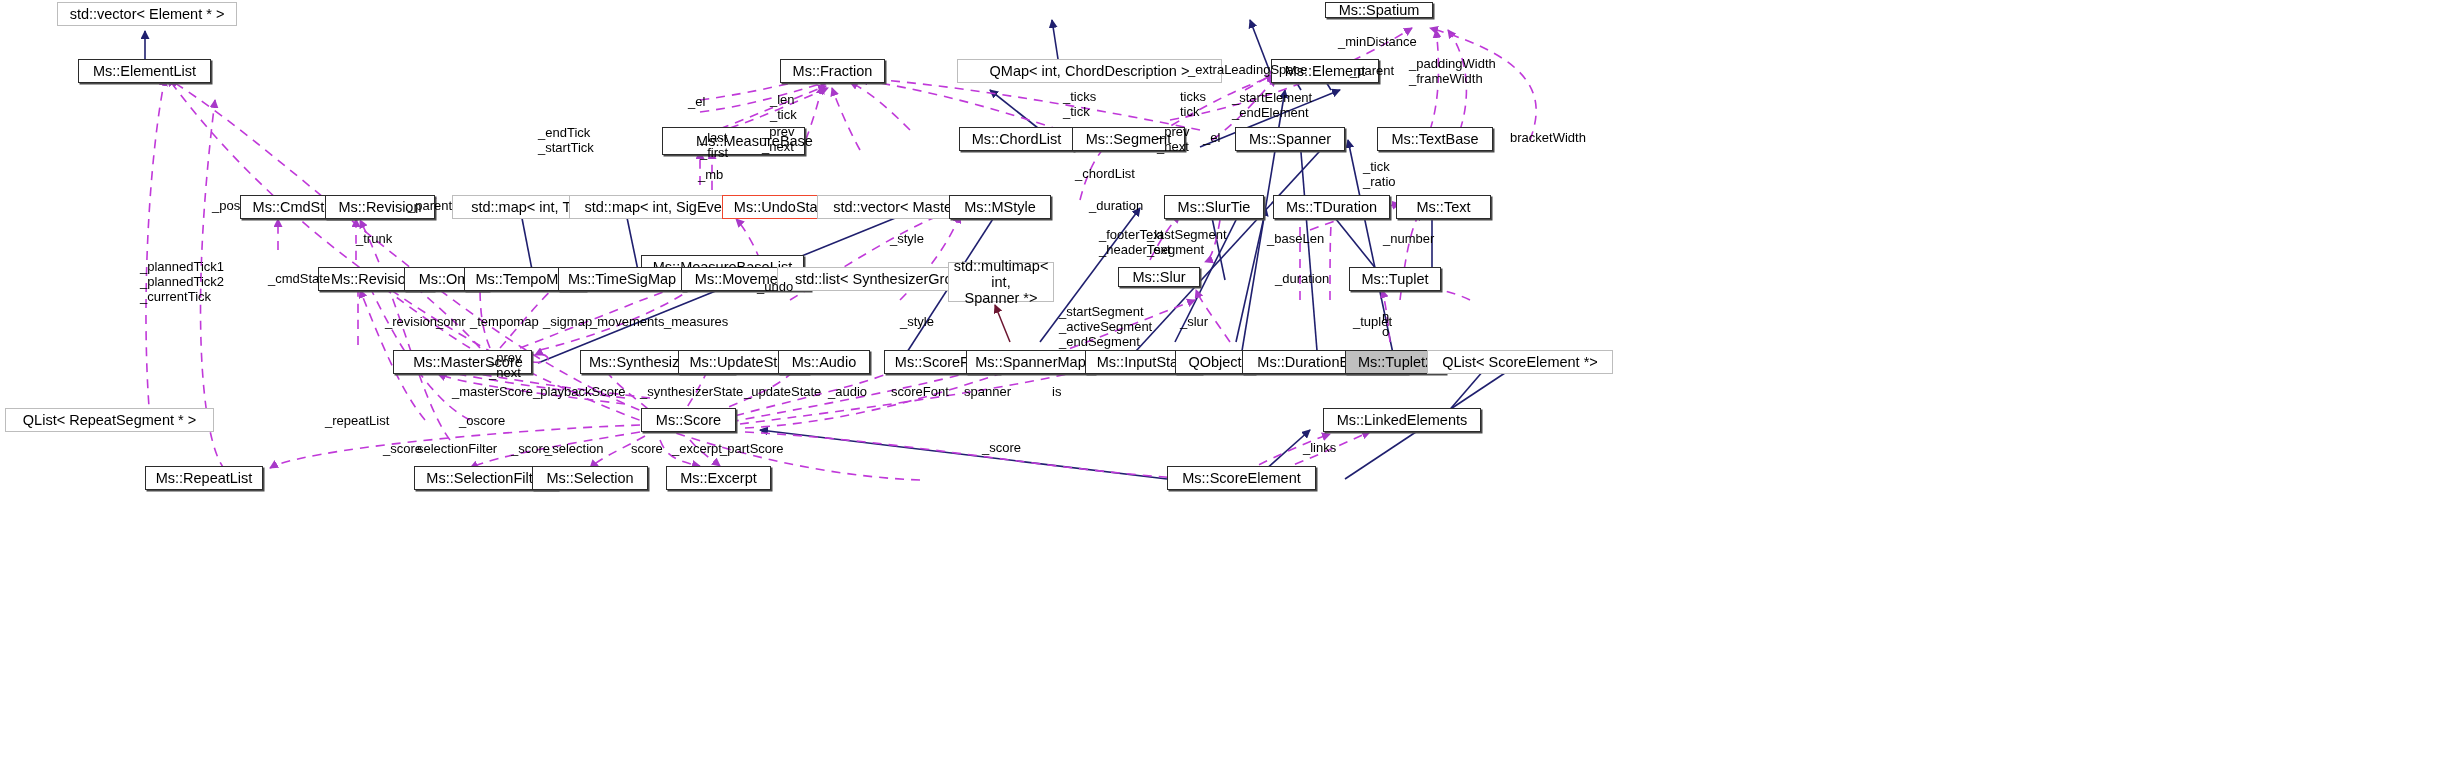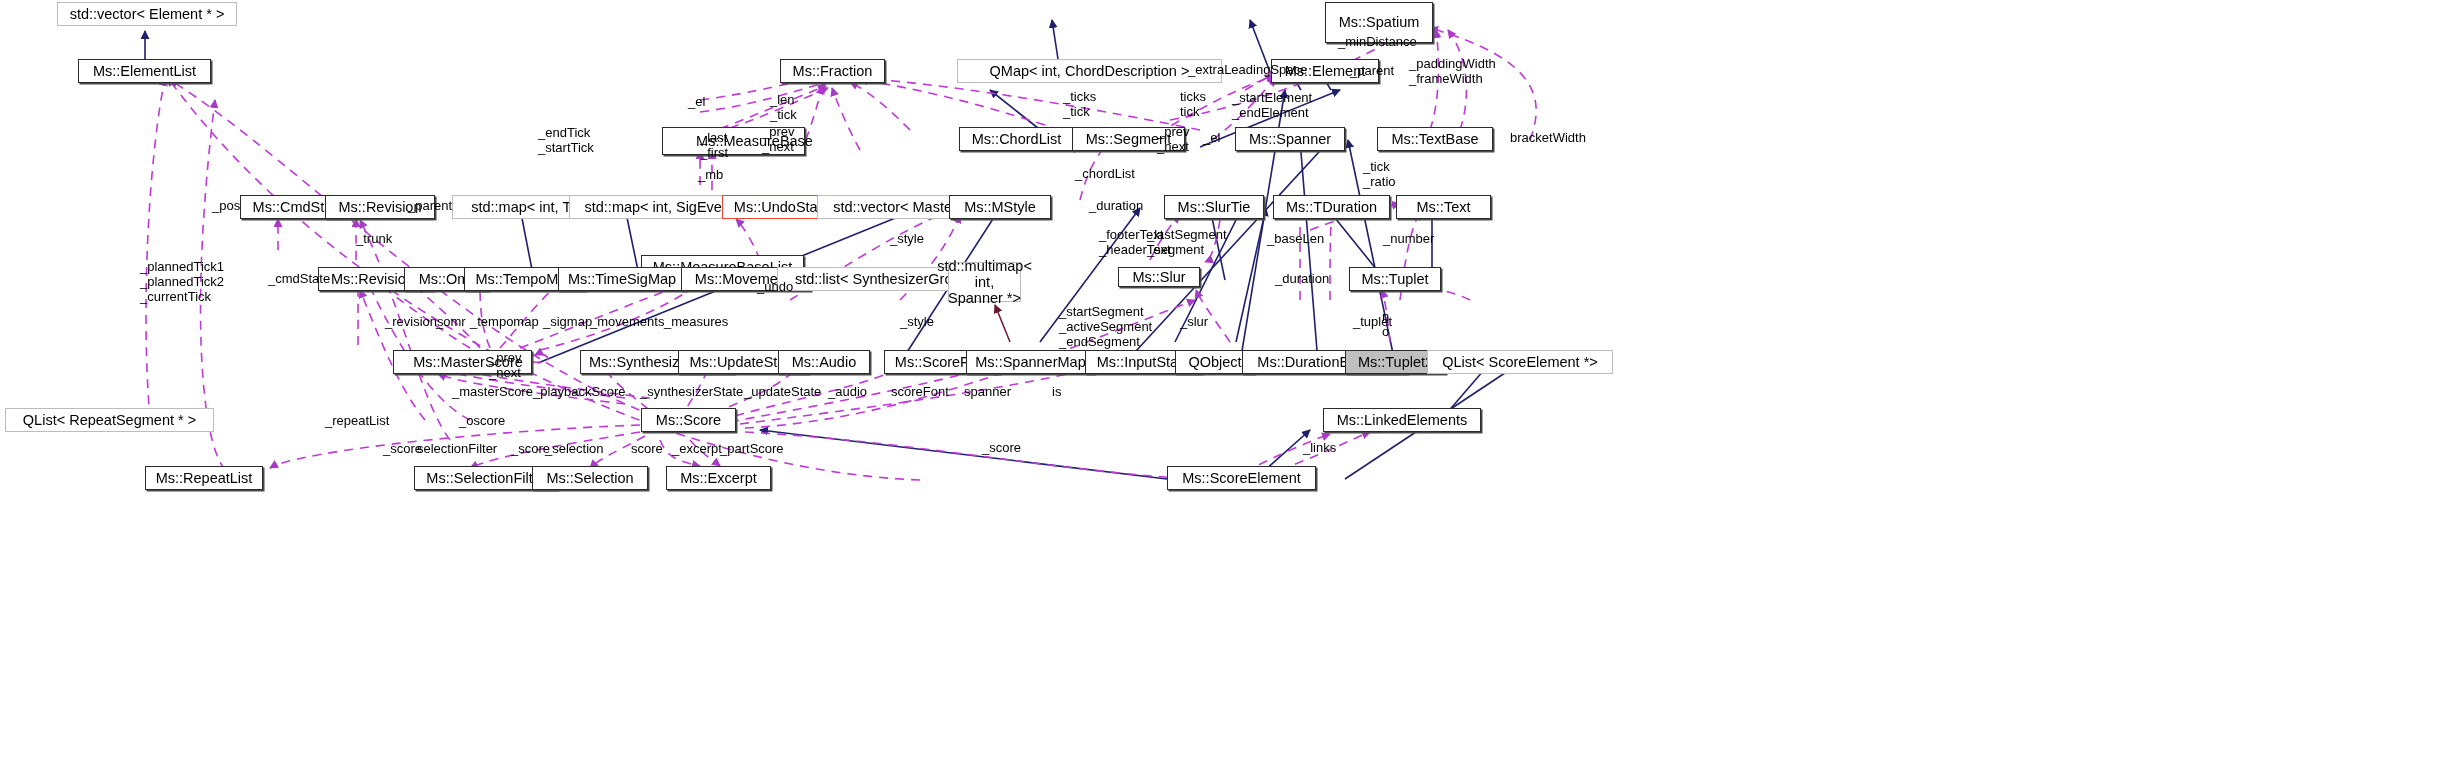--- a/index.html
+++ b/index.html
@@ -183,21 +183,21 @@
     <g fill="none" stroke="#6b1530" stroke-width="1.5" marker-end="url(#ah-dark)">
       <path d="M1010,342 L995,305"></path>
     </g>
   </svg>
 
   <div id="nodes">
       <div class="node ext" style="left: 57px; top: 2px; width: 180px; height: 24px;">std::vector&lt; Element * &gt;</div>
       <div class="node cls" style="left: 78px; top: 59px; width: 133px; height: 24px;">Ms::ElementList</div>
       <div class="node cls" style="left: 780px; top: 59px; width: 105px; height: 24px;">Ms::Fraction</div>
       <div class="node ext" style="left: 957px; top: 59px; width: 265px; height: 24px;">QMap&lt; int, ChordDescription &gt;</div>
-      <div class="node cls" style="left: 1325px; top: 2px; width: 108px; height: 41px;">Ms::Spatium</div>
+      <div class="node cls" style="left: 1325px; top: 2px; width: 108px; height: 16px;">Ms::Spatium</div>
       <div class="node cls" style="left: 1271px; top: 59px; width: 108px; height: 24px;">Ms::Element</div>
       <div class="node cls" style="left: 662px; top: 127px; width: 143px; height: 28px; padding-left: 48px;">Ms::MeasureBase</div>
       <div class="node cls" style="left: 959px; top: 127px; width: 115px; height: 24px;">Ms::ChordList</div>
       <div class="node cls" style="left: 1072px; top: 127px; width: 113px; height: 24px;">Ms::Segment</div>
       <div class="node cls" style="left: 1235px; top: 127px; width: 110px; height: 24px;">Ms::Spanner</div>
       <div class="node cls" style="left: 1377px; top: 127px; width: 116px; height: 24px;">Ms::TextBase</div>
       <div class="node cls" style="left: 240px; top: 195px; width: 117px; height: 24px;">Ms::CmdState</div>
       <div class="node cls" style="left: 325px; top: 195px; width: 110px; height: 24px;">Ms::Revision</div>
       <div class="node ext" style="left: 452px; top: 195px; width: 188px; height: 24px;">std::map&lt; int, TEvent &gt;</div>
       <div class="node ext" style="left: 569px; top: 195px; width: 193px; height: 24px;">std::map&lt; int, SigEvent &gt;</div>
@@ -207,21 +207,21 @@
       <div class="node cls" style="left: 1164px; top: 195px; width: 100px; height: 24px;">Ms::SlurTie</div>
       <div class="node cls" style="left: 1273px; top: 195px; width: 117px; height: 24px;">Ms::TDuration</div>
       <div class="node cls" style="left: 1396px; top: 195px; width: 95px; height: 24px;">Ms::Text</div>
       <div class="node cls" style="left: 641px; top: 255px; width: 163px; height: 24px;">Ms::MeasureBaseList</div>
       <div class="node cls" style="left: 318px; top: 267px; width: 116px; height: 24px;">Ms::Revisions</div>
       <div class="node cls" style="left: 404px; top: 267px; width: 85px; height: 24px;">Ms::Omr</div>
       <div class="node cls" style="left: 464px; top: 267px; width: 122px; height: 24px;">Ms::TempoMap</div>
       <div class="node cls" style="left: 558px; top: 267px; width: 128px; height: 24px;">Ms::TimeSigMap</div>
       <div class="node cls" style="left: 681px; top: 267px; width: 130px; height: 24px;">Ms::Movements</div>
       <div class="node ext" style="left: 777px; top: 267px; width: 222px; height: 24px;">std::list&lt; SynthesizerGroup &gt;</div>
-      <div class="node ext" style="left: 948px; top: 262px; width: 73px; height: 40px;">std::multimap&lt; int,
+      <div class="node ext" style="left: 948px; top: 262px; width: 106px; height: 40px;">std::multimap&lt; int,
 Spanner *&gt;</div>
       <div class="node cls" style="left: 1118px; top: 267px; width: 82px; height: 20px;">Ms::Slur</div>
       <div class="node cls" style="left: 1349px; top: 267px; width: 92px; height: 24px;">Ms::Tuplet</div>
       <div class="node cls" style="left: 580px; top: 350px; width: 155px; height: 24px;">Ms::SynthesizerState</div>
       <div class="node cls" style="left: 678px; top: 350px; width: 131px; height: 24px;">Ms::UpdateState</div>
       <div class="node cls" style="left: 778px; top: 350px; width: 92px; height: 24px;">Ms::Audio</div>
       <div class="node cls" style="left: 884px; top: 350px; width: 116px; height: 24px;">Ms::ScoreFont</div>
       <div class="node cls" style="left: 966px; top: 350px; width: 129px; height: 24px;">Ms::SpannerMap</div>
       <div class="node cls" style="left: 1085px; top: 350px; width: 117px; height: 24px;">Ms::InputState</div>
       <div class="node cls" style="left: 1175px; top: 350px; width: 80px; height: 24px;">QObject</div>

